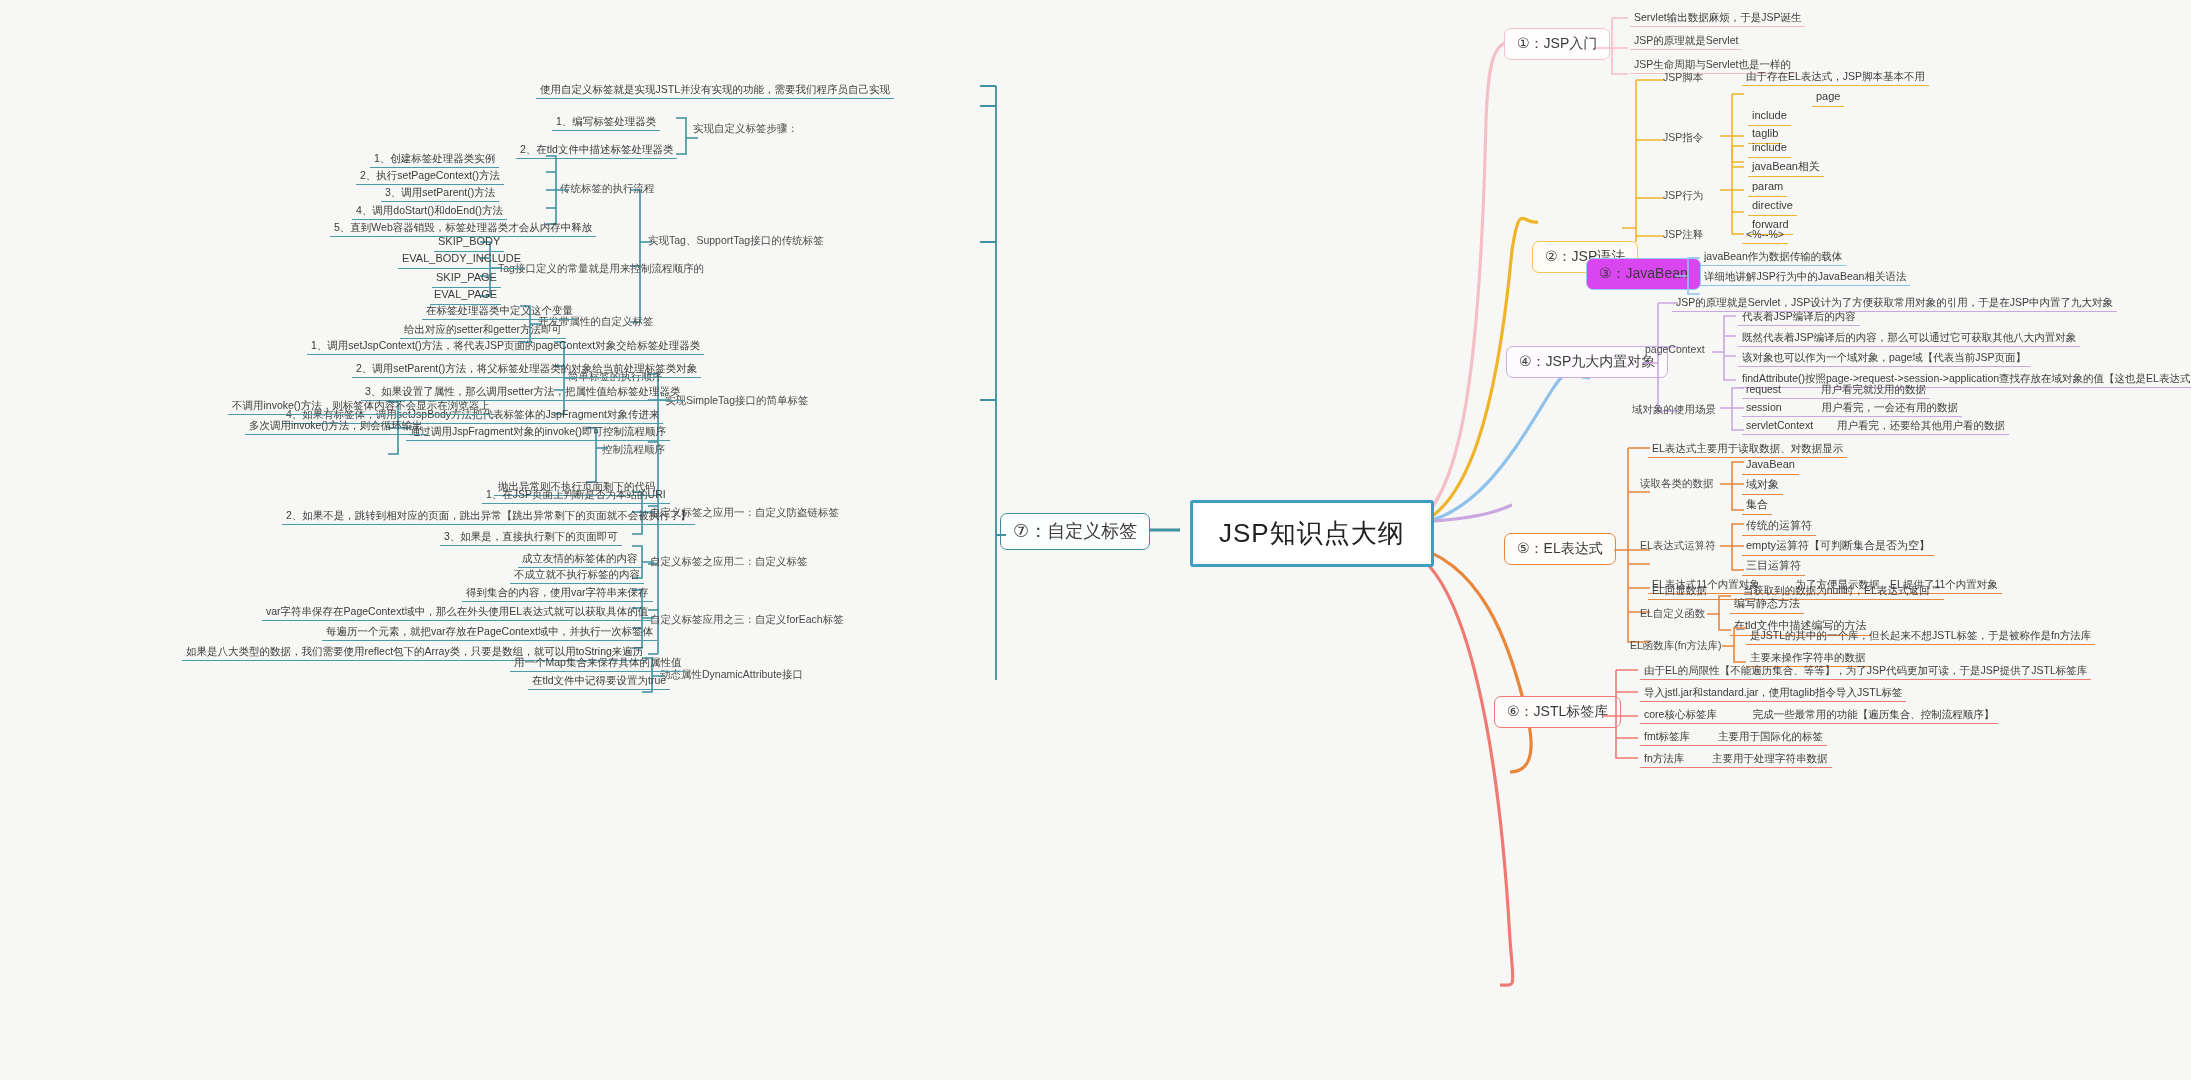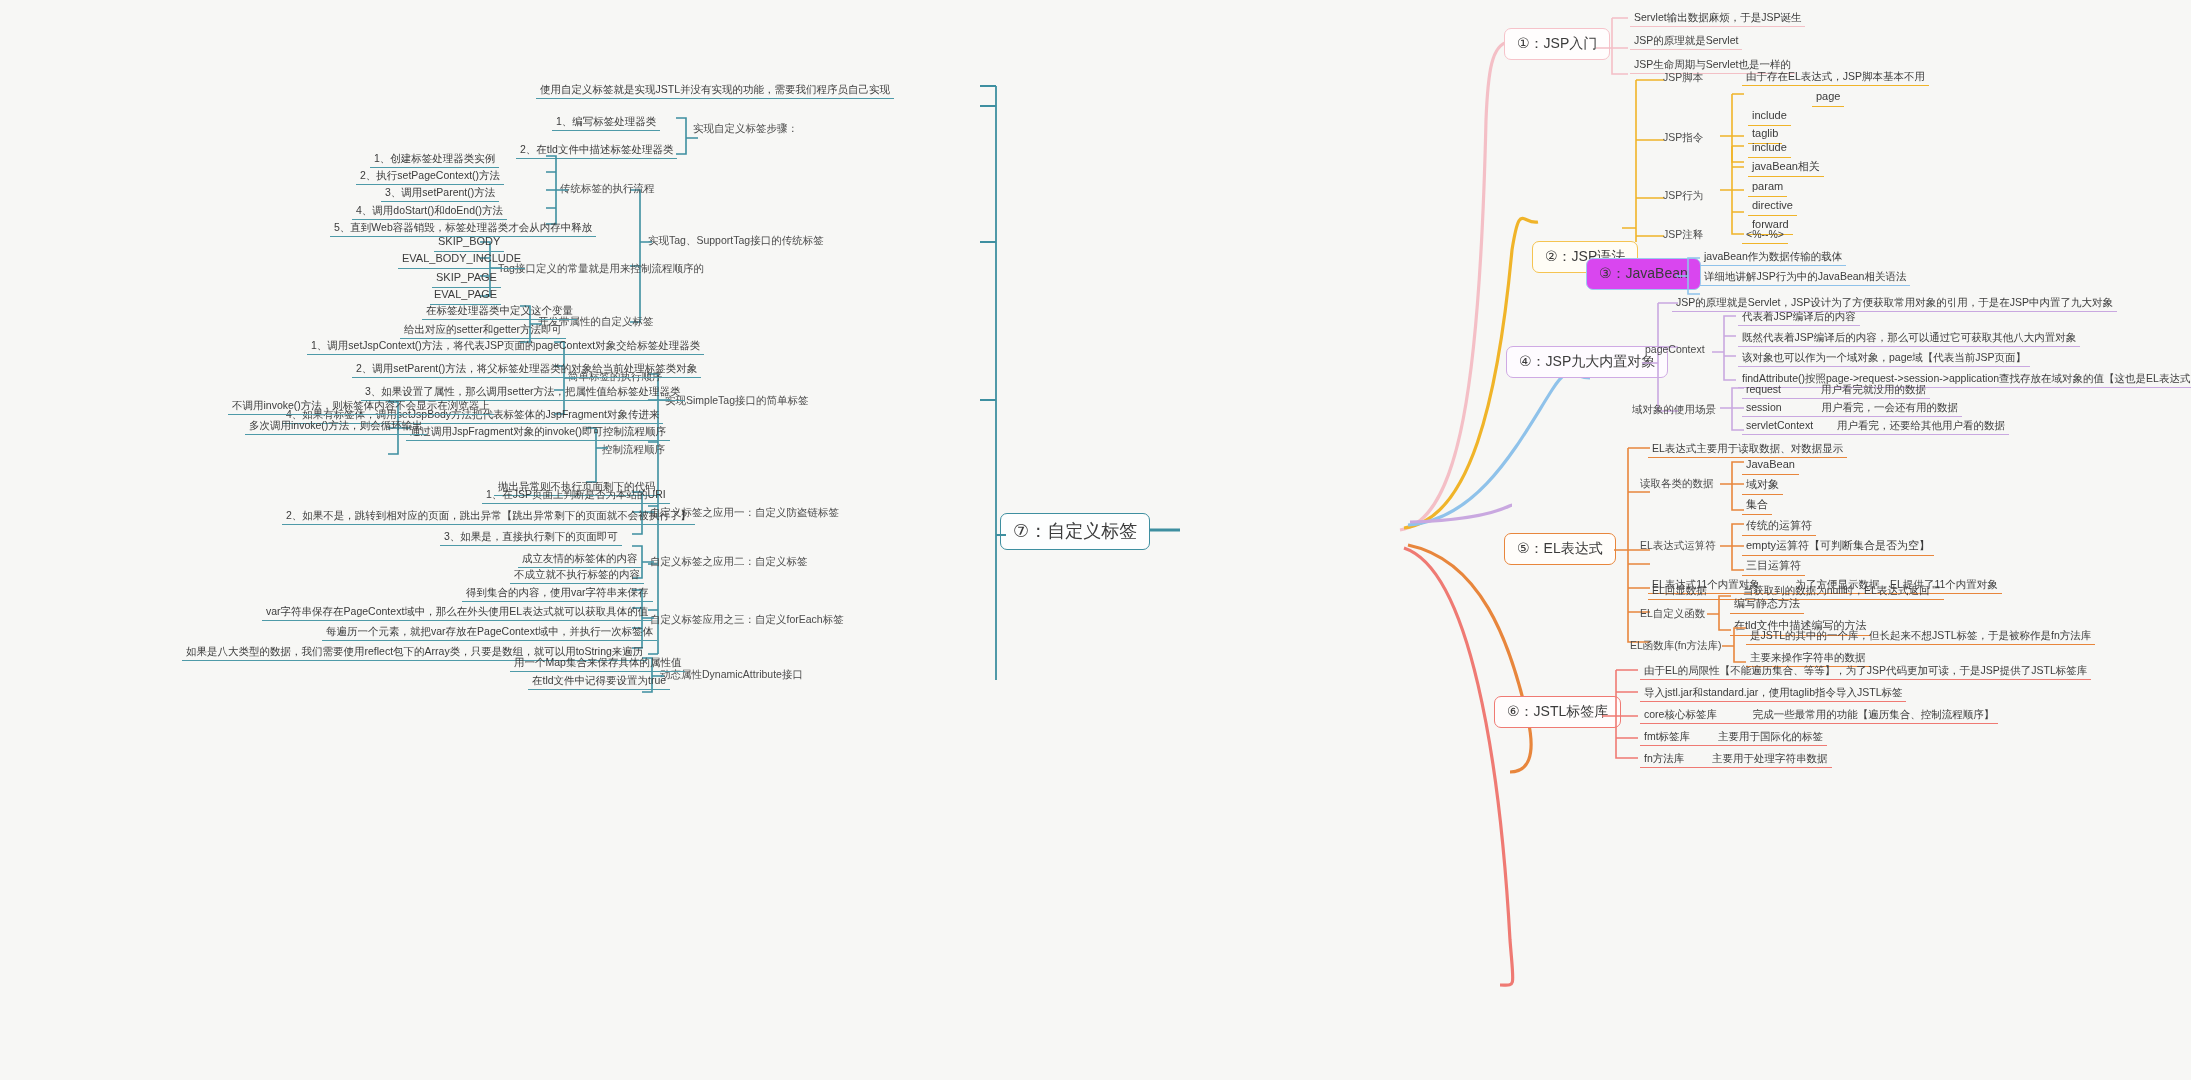--- a/index.html
+++ b/index.html
@@ -47,20 +47,21 @@
     <path d="M1400 530 C 1460 520, 1480 380, 1486 120 C 1488 70, 1492 45, 1508 42" stroke="#f4bfc6"></path>
     <path d="M1404 528 C 1470 520, 1498 400, 1512 250 C 1520 200, 1522 225, 1538 222" stroke="#f0b429"></path>
     <path d="M1408 525 C 1480 520, 1520 440, 1552 390 C 1570 362, 1570 378, 1590 378" stroke="#8fc2ea"></path>
     <path d="M1410 522 C 1490 520, 1510 505, 1512 505" stroke="#c9a8e0"></path>
     <path d="M1408 545 C 1480 560, 1510 640, 1528 720 C 1536 756, 1528 772, 1510 772" stroke="#e8863c"></path>
     <path d="M1404 548 C 1470 570, 1500 760, 1510 940 C 1514 990, 1516 985, 1500 985" stroke="#ef7a73"></path>
     <path d="M1180 530 L 1090 530" stroke="#3e8fa0"></path>
   </g>
 </svg>
 
+<div class="node center" style="left:1190px;top:500px;">JSP知识点大纲</div>
 
 <div class="node branchbox bx-pink" style="left:1504px;top:28px;">①：JSP入门</div>
 <svg style="position:absolute;left:1594px;top:10px;width:60px;height:70px;">
   <path d="M2 38 H 18 V 8 M18 38 H 34 M18 38 V 64 H 34 M18 8 H 34" fill="none" stroke="#f4bfc6" stroke-width="1.6"></path>
 </svg>
 <div class="node leaf c-pink tiny" style="left:1630px;top:10px;">Servlet输出数据麻烦，于是JSP诞生</div>
 <div class="node leaf c-pink tiny" style="left:1630px;top:33px;">JSP的原理就是Servlet</div>
 <div class="node leaf c-pink tiny" style="left:1630px;top:57px;">JSP生命周期与Servlet也是一样的</div>
 
 <div class="node branchbox bx-amber" style="left:1532px;top:208px;margin-top:33px;">②：JSP语法</div>

